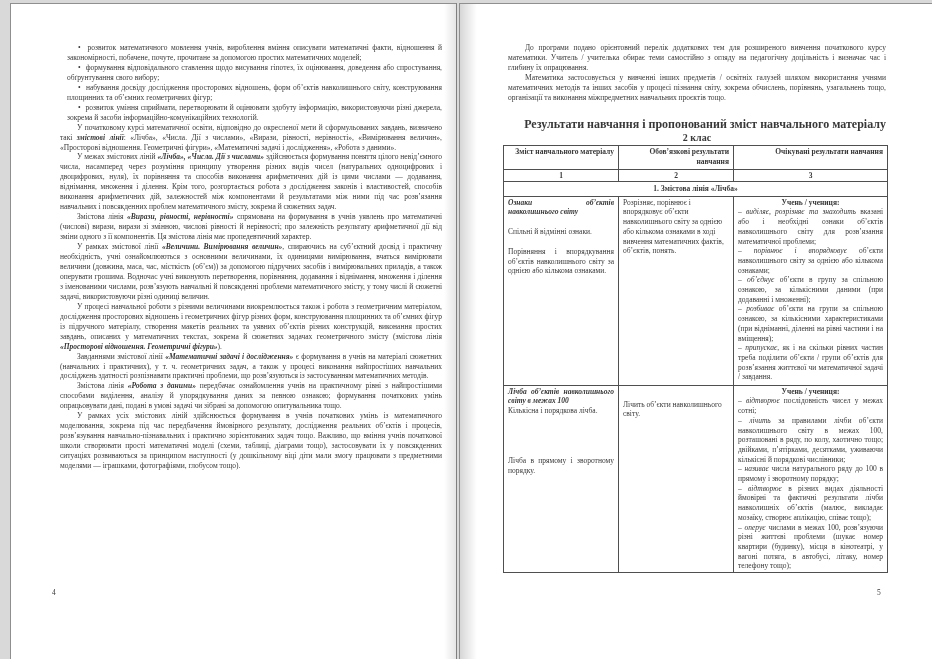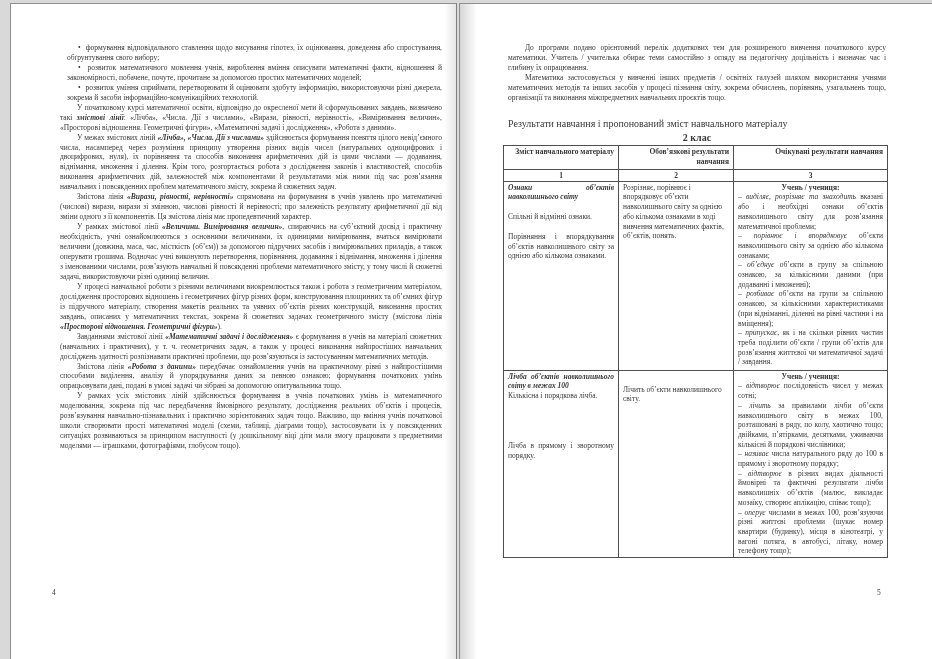--- a/index.html
+++ b/index.html
@@ -40,21 +40,21 @@
     hyphens:auto;
   }
   #left-page .page-body{left:49px;width:382px;}
   #right-page .page-body{left:48px;width:378px;}
   ul.bullets{margin:0;padding:0;list-style:none;}
   ul.bullets li{padding-left:7px;text-indent:11px;}
   ul.bullets li::before{content:"•\00a0\00a0";}
   p.par{margin:0;text-indent:17px;}
   .bold{font-weight:bold;}
   .ital{font-style:italic;}
-  .results-title{font-weight:normal;text-align:left;margin-top:16px;font-size:10px;line-height:10px;}
+  .results-title{font-weight:bold;text-align:right;margin-top:16px;font-size:12px;line-height:10px;}
   .grade{font-weight:bold;text-align:center;margin-top:4px;font-size:10px;line-height:10px;}
   table.curriculum{
     border-collapse:collapse;table-layout:fixed;
     width:384px;margin-left:-5px;margin-top:2px;
     font-size:7.5px;line-height:9.7px;
   }
   table.curriculum col.c1{width:115px;}
   table.curriculum col.c2{width:115px;}
   table.curriculum col.c3{width:154px;}
   table.curriculum th,table.curriculum td{
@@ -77,22 +77,23 @@
   .pagenum{position:absolute;top:584px;font-size:7.5px;line-height:9px;}
   #left-page .pagenum{left:41px;}
   #right-page .pagenum{left:417px;}
 </style>
 </head>
 <body>
 
 <div class="page" id="left-page">
   <div class="page-body">
     <ul class="bullets">
+        <li>розвиток математичного мовлення учнів, вироблення вміння описувати математичні факти, відношення й закономірності, побачене, почуте, прочитане за допомогою простих математичних моделей;</li>
         <li>формування відповідального ставлення щодо висування гіпотез, їх оцінювання, доведення або спростування, обґрунтування свого вибору;</li>
-        <li>розвиток математичного мовлення учнів, вироблення вміння описувати математичні факти, відношення й закономірності, побачене, почуте, прочитане за допомогою простих математичних моделей;</li>
+        <li>набування досвіду дослідження просторових відношень, форм об’єктів навколишнього світу, конструювання площинних та об’ємних геометричних фігур;</li>
         <li>розвиток уміння сприймати, перетворювати й оцінювати здобуту інформацію, використовуючи різні джерела, зокрема й засоби інформаційно-комунікаційних технологій.</li>
       </ul>
     <p class="par"><span>У початковому курсі математичної освіти, відповідно до окресленої мети й сформульованих завдань, визначено такі </span><span class="bold ital">змістові лінії</span><span>: «Лічба», «Числа. Дії з числами», «Вирази, рівності, нерівності», «Вимірювання величин», «Просторові відношення. Геометричні фігури», «Математичні задачі і дослідження», «Робота з даними».</span></p>
     <p class="par"><span>У межах змістових ліній </span><span class="bold ital">«Лічба», «Числа. Дії з числами»</span><span> здійснюється формування поняття цілого невід’ємного числа, насамперед через розуміння принципу утворення різних видів чисел (натуральних одноцифрових і двоцифрових, нуля), їх порівняння та способів виконання арифметичних дій із цими числами — додавання, віднімання, множення і ділення. Крім того, розгортається робота з дослідження законів і властивостей, способів виконання арифметичних дій, залежностей між компонентами й результатами між ними під час розв’язання навчальних і повсякденних проблем математичного змісту, зокрема й сюжетних задач.</span></p>
     <p class="par"><span>Змістова лінія </span><span class="bold ital">«Вирази, рівності, нерівності»</span><span> спрямована на формування в учнів уявлень про математичні (числові) вирази, вирази зі змінною, числові рівності й нерівності; про залежність результату арифметичної дії від зміни одного з її компонентів. Ця змістова лінія має пропедевтичний характер.</span></p>
     <p class="par"><span>У рамках змістової лінії </span><span class="bold ital">«Величини. Вимірювання величин»</span><span>, спираючись на суб’єктний досвід і практичну необхідність, учні ознайомлюються з основними величинами, їх одиницями вимірювання, вчаться вимірювати величини (довжина, маса, час, місткість (об’єм)) за допомогою підручних засобів і вимірювальних приладів, а також оперувати грошима. Водночас учні виконують перетворення, порівняння, додавання і віднімання, множення і ділення з іменованими числами, розв’язують навчальні й повсякденні проблеми математичного змісту, у тому числі й сюжетні задачі, використовуючи різні одиниці величин.</span></p>
     <p class="par"><span>У процесі навчальної роботи з різними величинами виокремлюється також і робота з геометричним матеріалом, дослідження просторових відношень і геометричних фігур різних форм, конструювання площинних та об’ємних фігур із підручного матеріалу, створення макетів реальних та уявних об’єктів різних конструкцій, виконання простих завдань, описаних у математичних текстах, зокрема й сюжетних задачах геометричного змісту (змістова лінія </span><span class="bold ital">«Просторові відношення. Геометричні фігури»</span><span>).</span></p>
     <p class="par"><span>Завданнями змістової лінії </span><span class="bold ital">«Математичні задачі і дослідження»</span><span> є формування в учнів на матеріалі сюжетних (навчальних і практичних), у т. ч. геометричних задач, а також у процесі виконання найпростіших навчальних досліджень здатності розпізнавати практичні проблеми, що розв’язуються із застосуванням математичних методів.</span></p>
     <p class="par"><span>Змістова лінія </span><span class="bold ital">«Робота з даними»</span><span> передбачає ознайомлення учнів на практичному рівні з найпростішими способами виділення, аналізу й упорядкування даних за певною ознакою; формування початкових умінь опрацьовувати дані, подані в умові задачі чи зібрані за допомогою опитувальника тощо.</span></p>
     <p class="par"><span>У рамках усіх змістових ліній здійснюється формування в учнів початкових умінь із математичного моделювання, зокрема під час передбачення ймовірного результату, дослідження реальних об’єктів і процесів, розв’язування навчально-пізнавальних і практично зорієнтованих задач тощо. Важливо, що вміння учнів початкової школи створювати прості математичні моделі (схеми, таблиці, діаграми тощо), застосовувати їх у повсякденних ситуаціях розвиваються за принципом наступності (у дошкільному віці діти мали змогу працювати з предметними моделями — іграшками, фотографіями, глобусом тощо).</span></p>
@@ -117,20 +118,23 @@
       <tbody>
           <tr>
         <th class="colhead">Зміст навчального матеріалу</th>
         <th class="colhead">Обов’язкові результати навчання</th>
         <th class="colhead">Очікувані результати навчання</th>
       </tr>
       <tr class="numrow">
         <td>1</td>
         <td>2</td>
         <td>3</td>
+      </tr>
+      <tr class="secrow">
+        <td colspan="3">1. Змістова лінія «Лічба»</td>
       </tr>
       <tr class="datarow1">
         <td>
           <div class="cell-head">Ознаки об’єктів навколишнього світу</div>
           <div class="gap"></div>
           <div class="cell-block">Спільні й відмінні ознаки.</div>
           <div class="gap"></div>
           <div class="cell-block">Порівняння і впорядкування об’єктів навколишнього світу за однією або кількома ознаками.</div>
         </td>
         <td>

